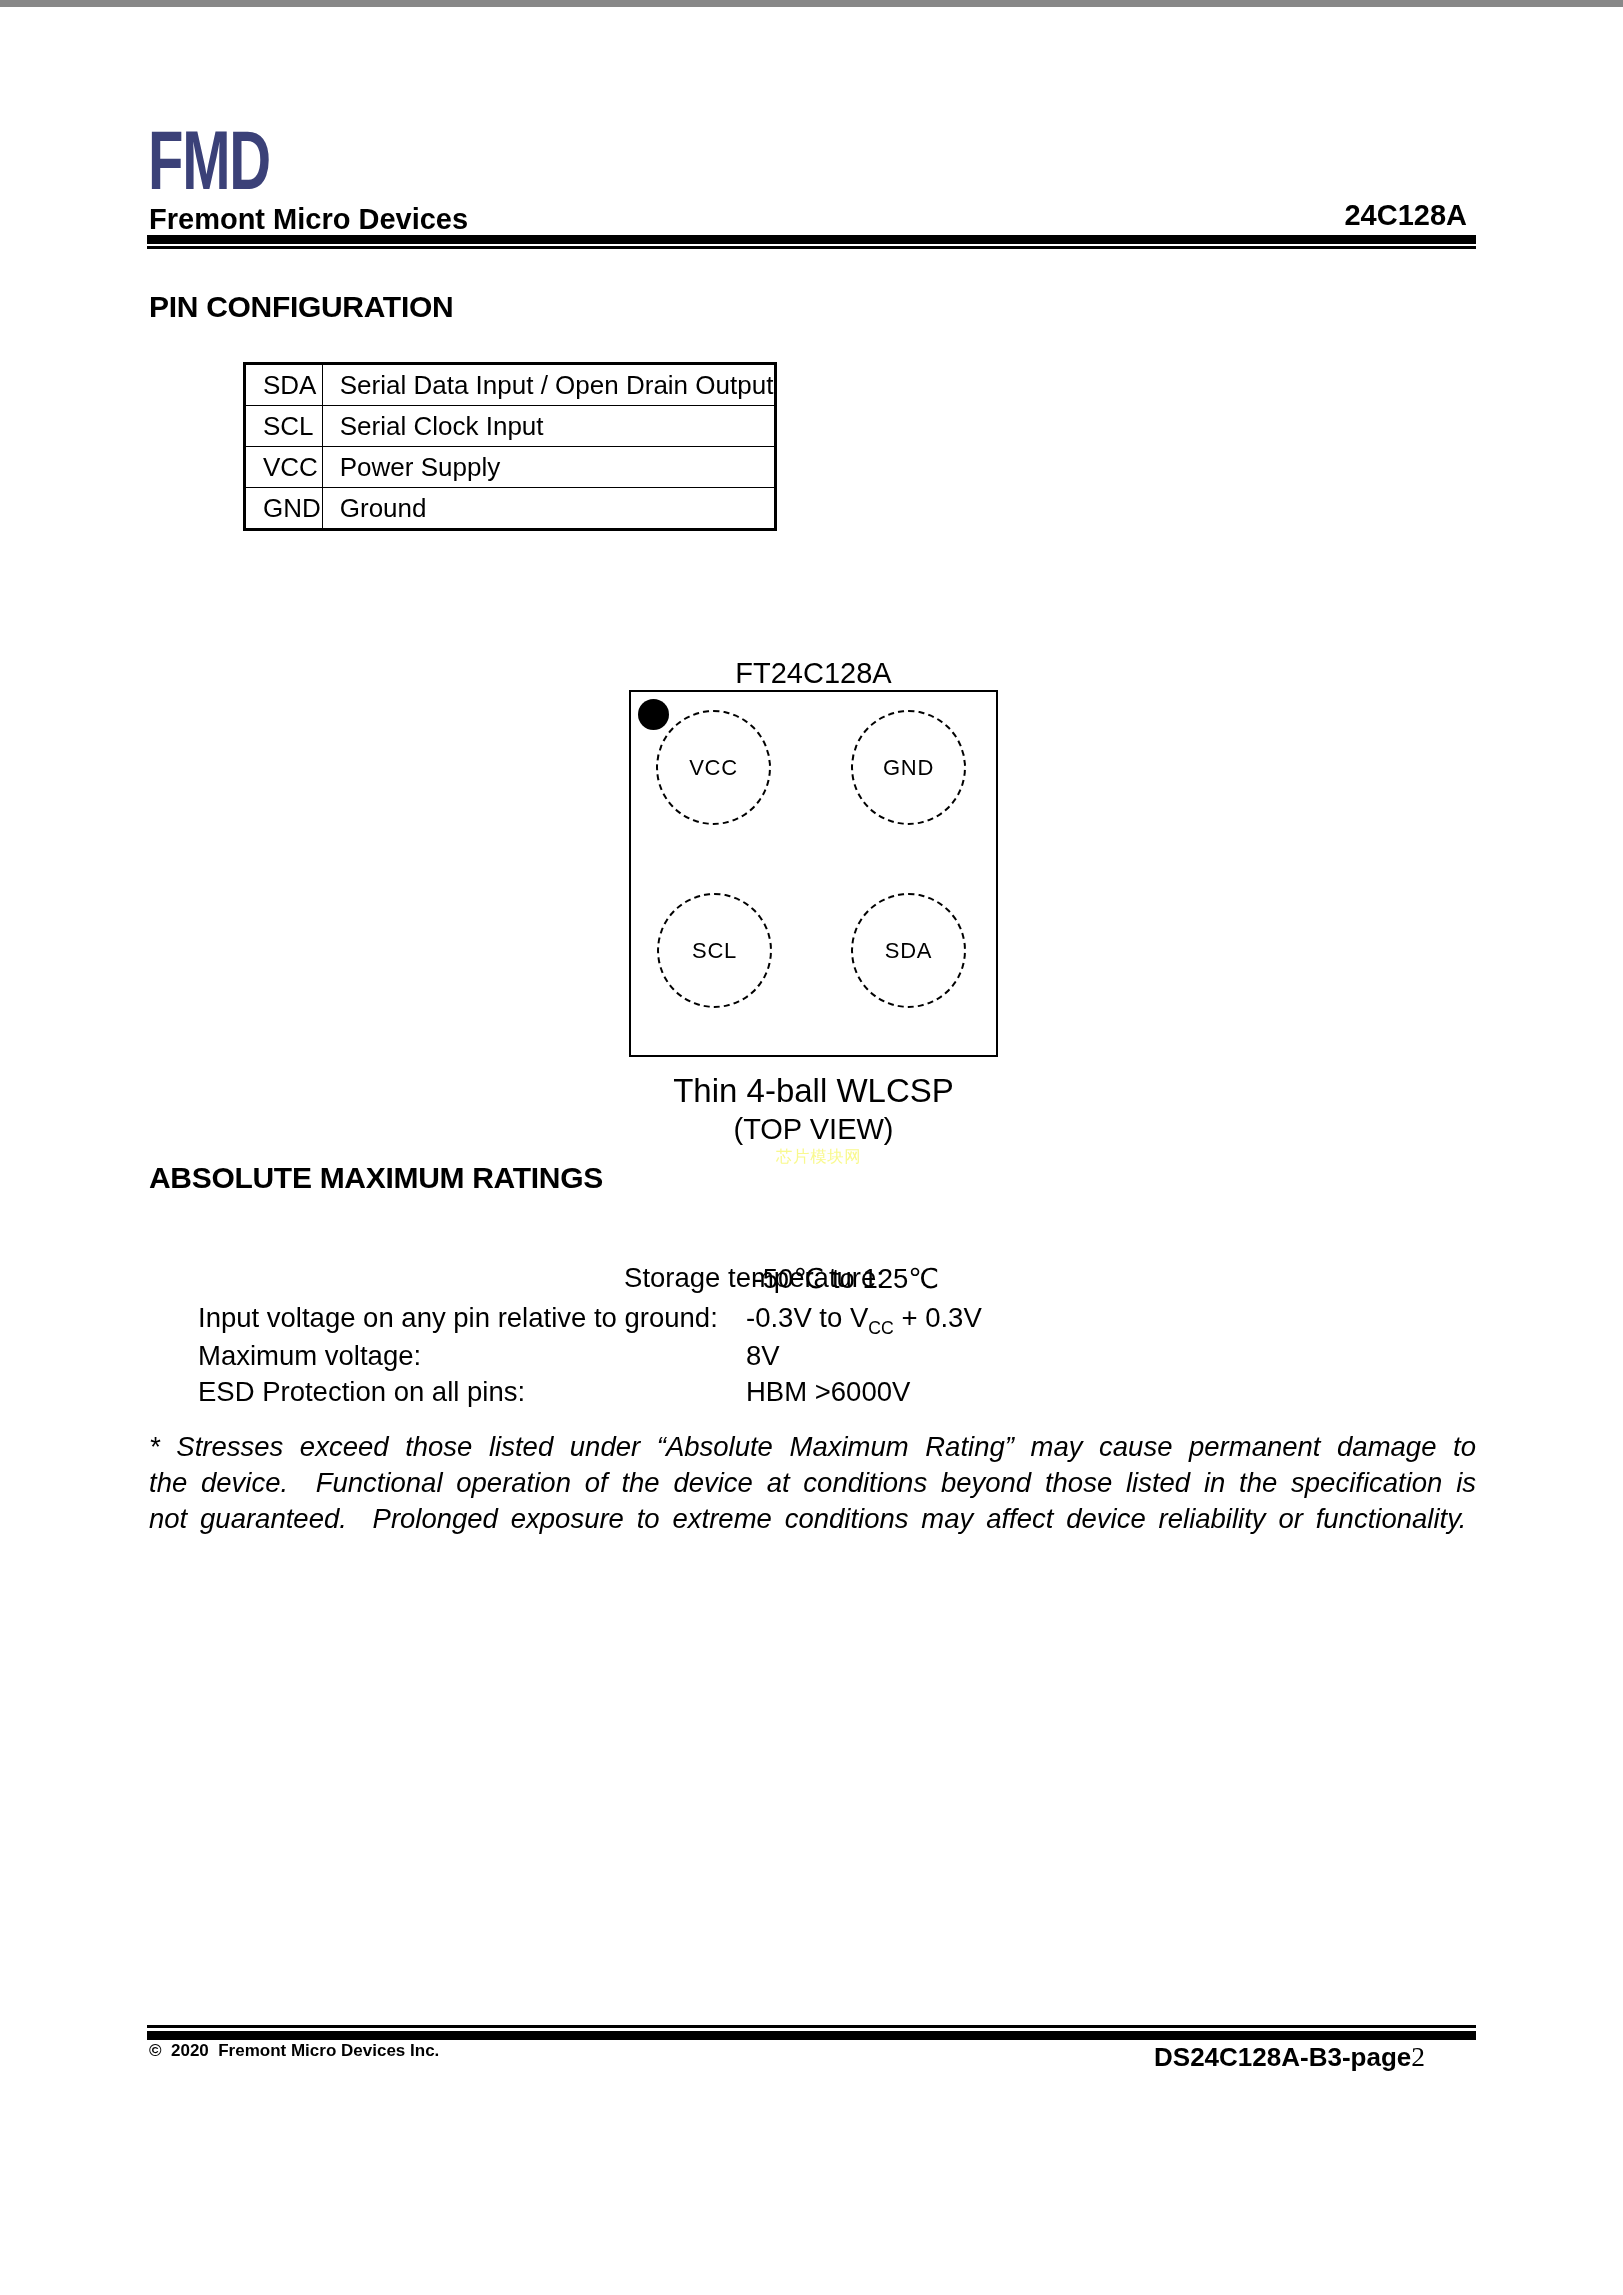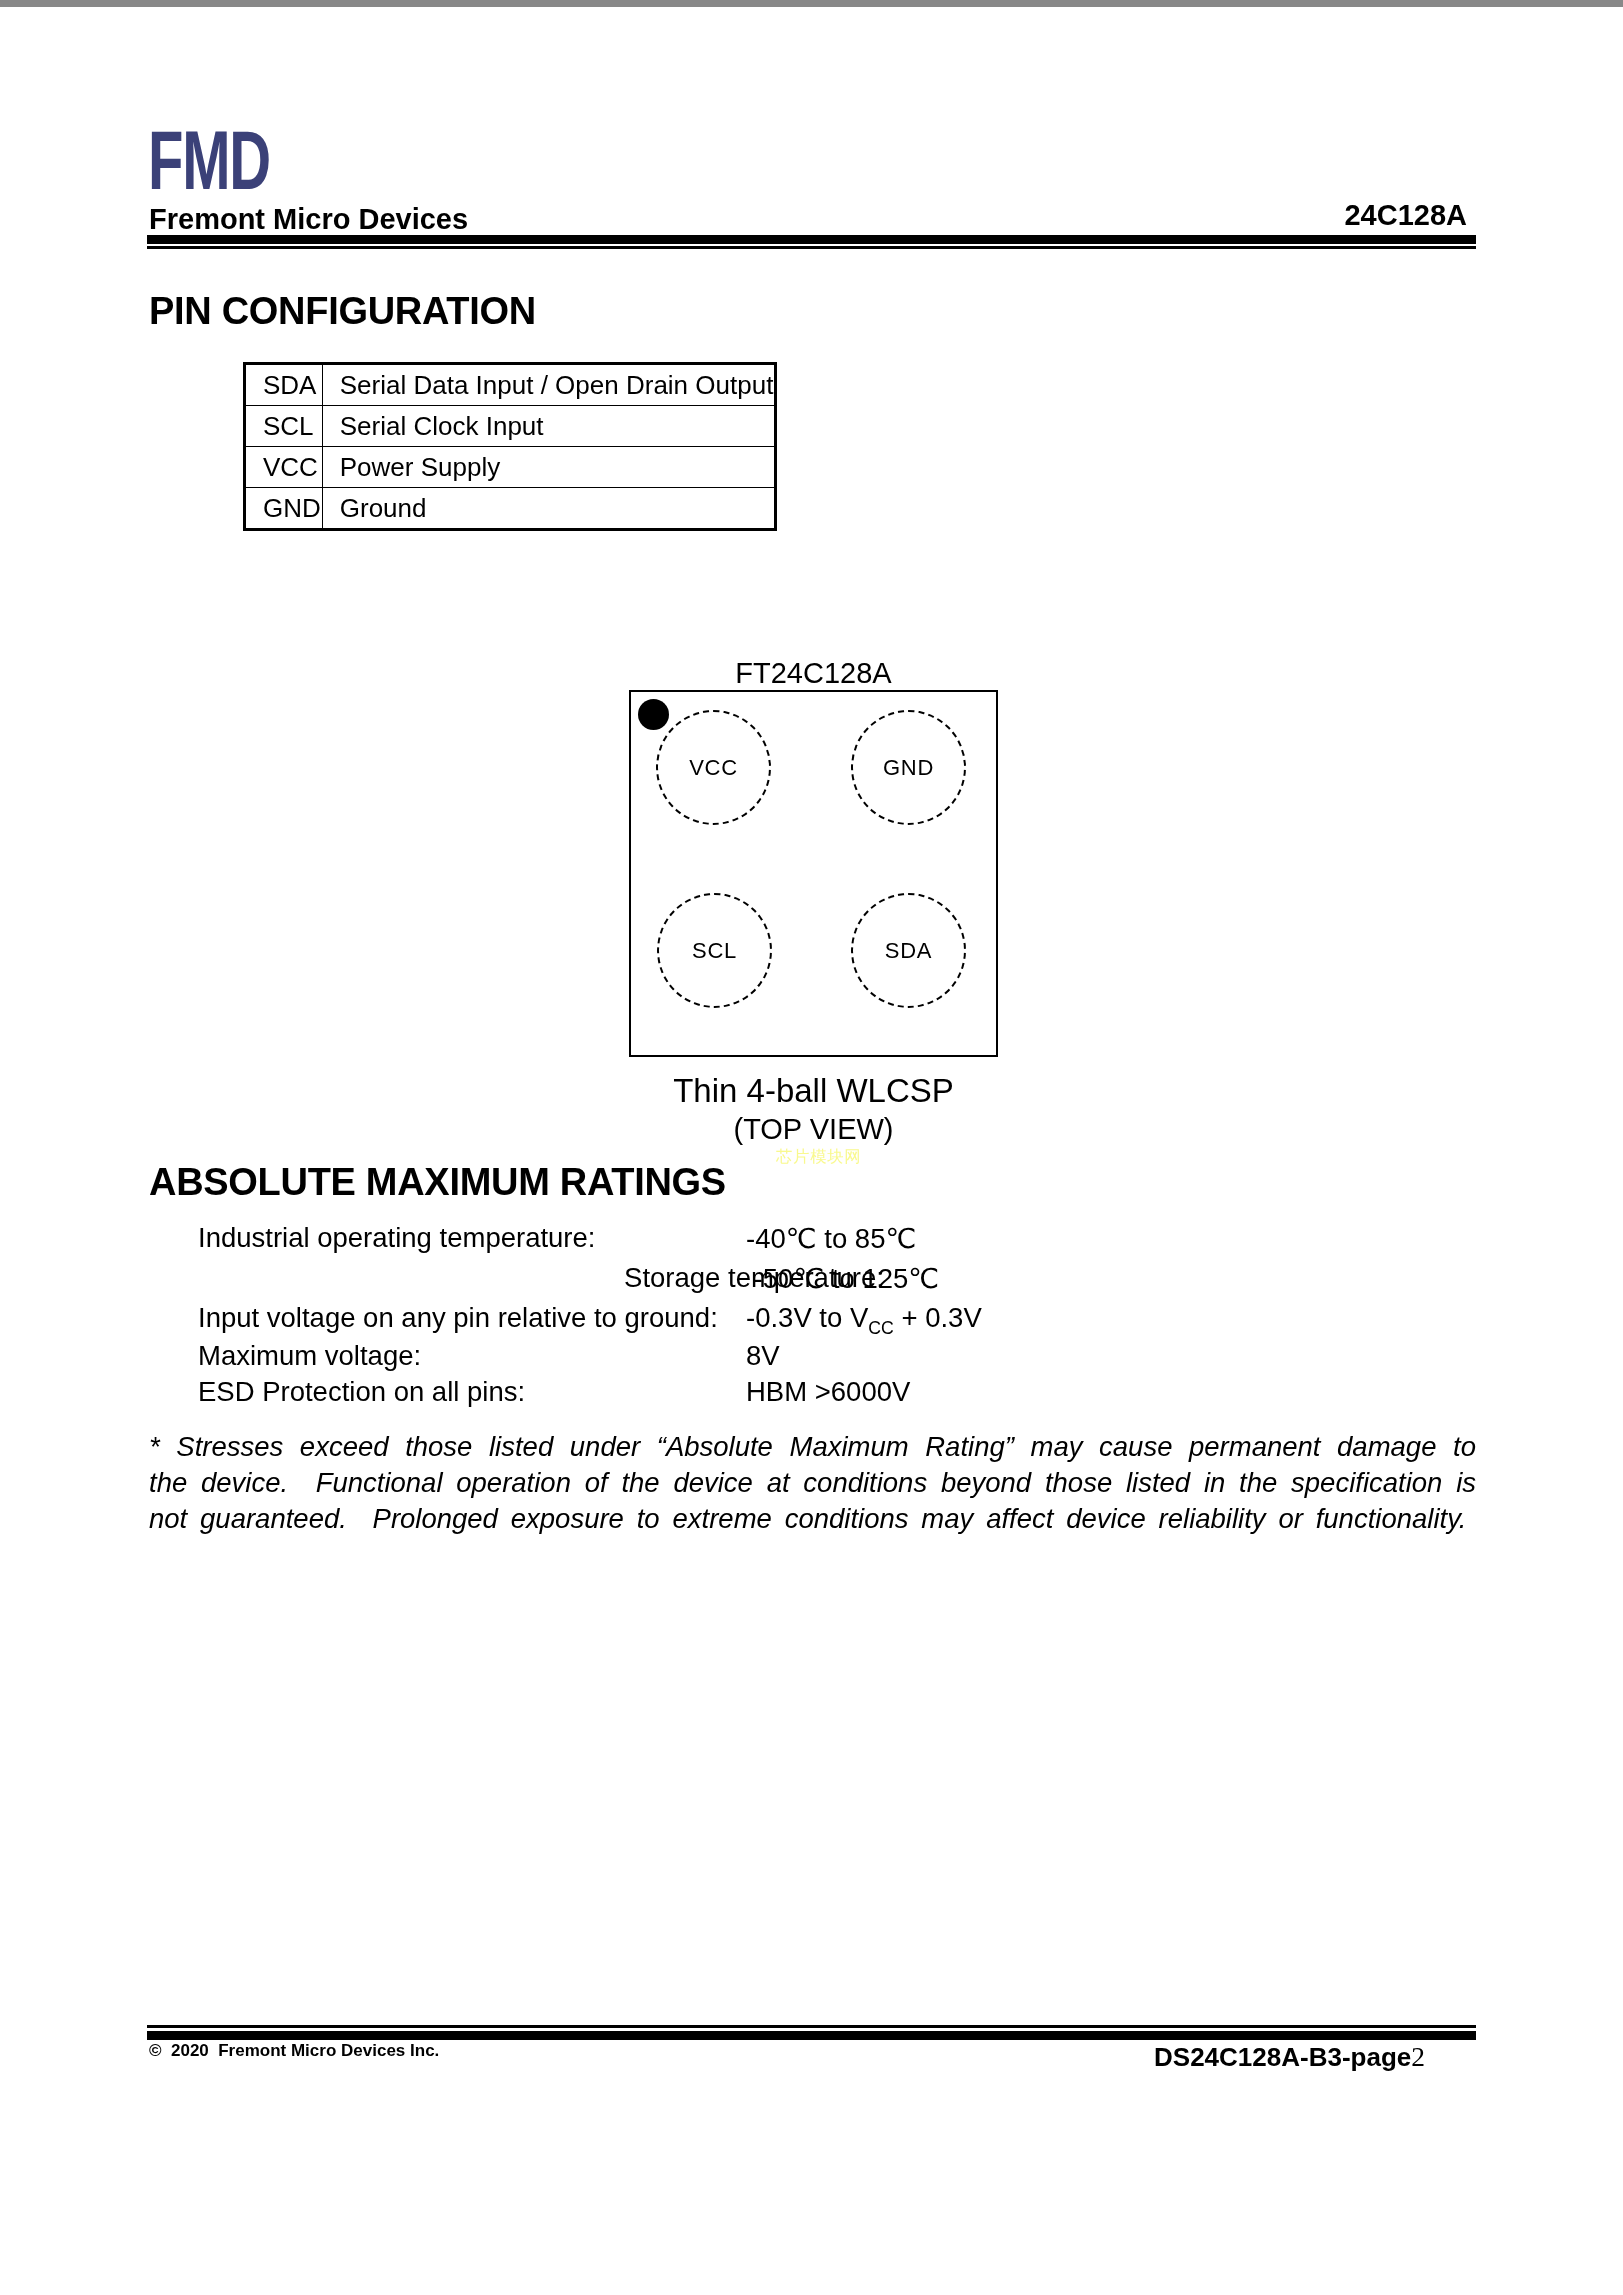--- a/index.html
+++ b/index.html
@@ -25,21 +25,21 @@
   }
   .company{left:149px;top:196px;font-size:29px;font-weight:bold;}
   .part-number{right:156px;top:192px;font-size:29px;font-weight:bold;}
   .rule{left:147px;width:1329px;background:#000;}
   .rule-header-thick{top:228px;height:8.5px;}
   .rule-header-thin{top:239px;height:2.6px;}
   .rule-footer-thin{top:2018px;height:2.6px;}
   .rule-footer-thick{top:2024px;height:8.5px;}
 
   
-  .section-heading{font-size:38px;font-weight:bold;letter-spacing:-0.3px;}
+  .section-heading{font-size:30px;font-weight:bold;letter-spacing:-0.3px;}
   .heading-pin{left:149px;top:283px;}
   .heading-amr{left:149px;top:1154px;}
 
   
   .pin-table-wrap{left:243px;top:355px;}
   table.pin-table{border-collapse:collapse;border:3.3px solid #000;background:#fff;}
   table.pin-table th{
     border:1.3px solid #000;border-bottom:2.6px solid #000;
     font-size:26px;font-weight:bold;text-align:center;
     height:39px;
@@ -158,24 +158,20 @@
       <span>SDA</span>
     </div>
   </div>
   <div class="abs caption1">Thin 4-ball WLCSP</div>
   <div class="abs caption2">(TOP VIEW)</div>
 
   <div class="abs watermark">芯片模块网</div>
 
   <div class="abs section-heading heading-amr">ABSOLUTE MAXIMUM RATINGS</div>
 
-  <div class="rating-row row-0">
-    <span>Industrial operating temperature:</span>
-    <span class="rating-value">-40℃ to 85℃</span>
-  </div>
   <div class="rating-row row-1">
     <span>Storage temperature:</span>
     <span class="rating-value"> -50℃ to 125℃</span>
   </div>
   <div class="rating-row row-2">
     <span>Input voltage on any pin relative to ground:</span>
     <span class="rating-value"><span>-0.3V to V</span><sub>CC</sub><span> + 0.3V</span></span>
   </div>
   <div class="rating-row row-3">
     <span>Maximum voltage:</span>

